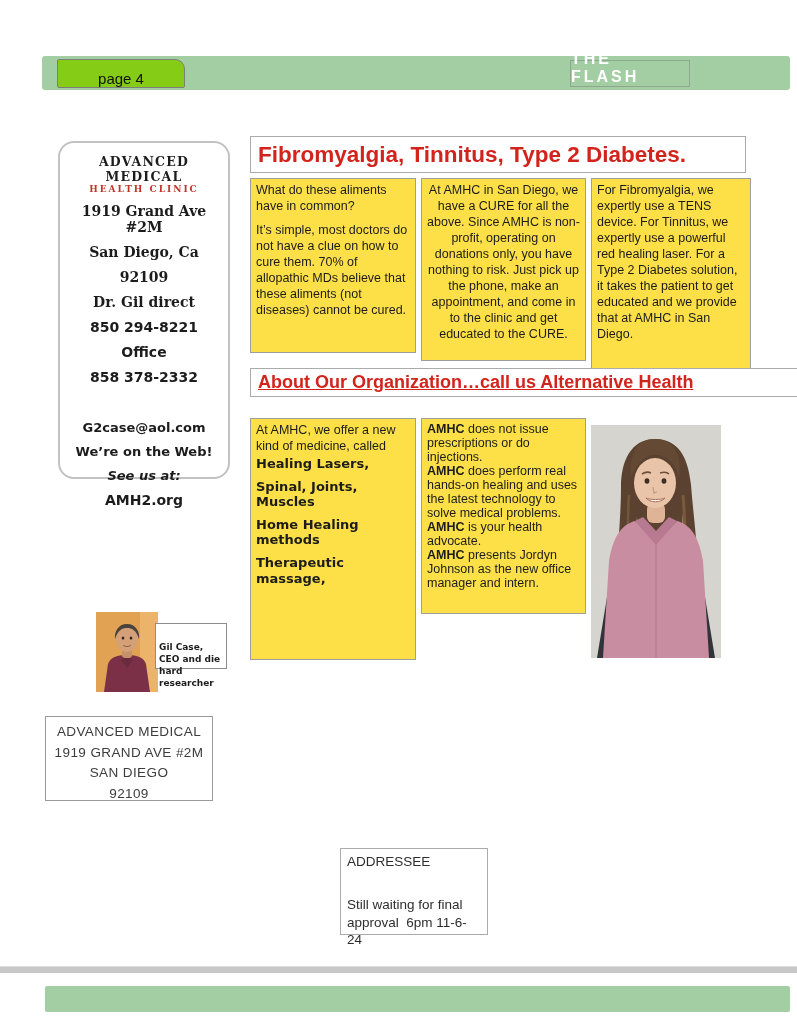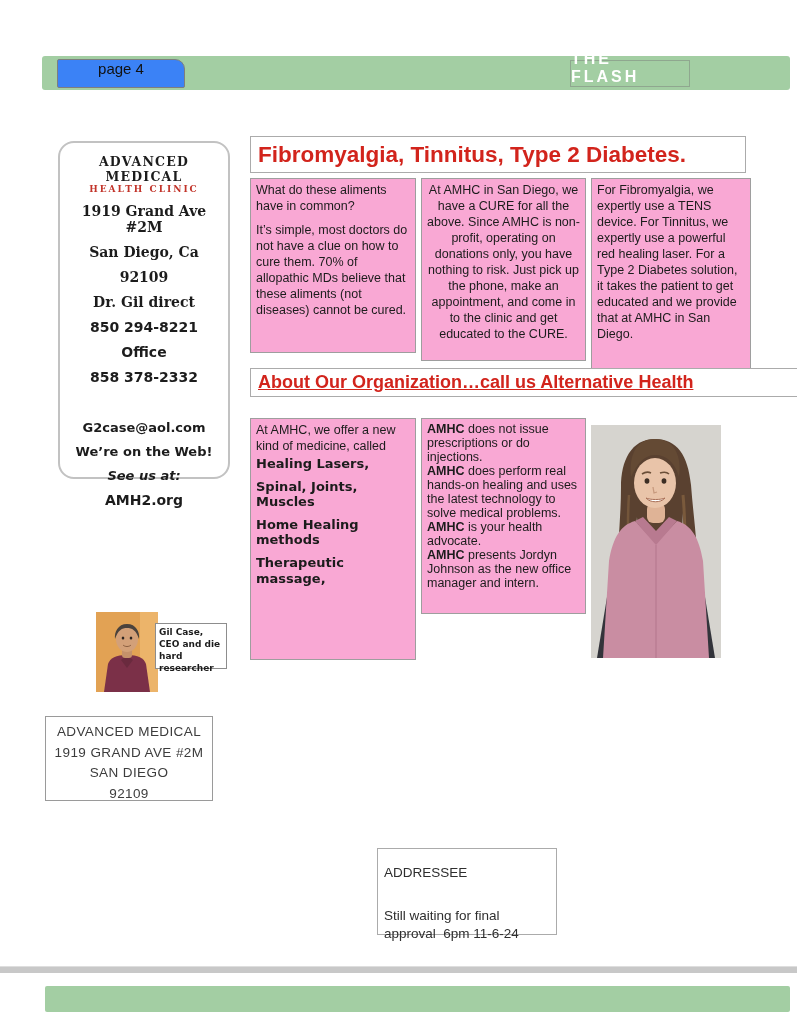--- a/index.html
+++ b/index.html
@@ -2,22 +2,22 @@
 <html><head>
 <meta charset="utf-8">
 <style>
   html,body{margin:0;padding:0;background:#fff;}
   body{width:797px;height:1024px;position:relative;overflow:hidden;
        font-family:"Liberation Sans",sans-serif;color:#1c1c1c;}
   .abs{position:absolute;box-sizing:border-box;}
 
   
   .hdr-bar{left:42px;top:56px;width:748px;height:34px;background:#a3cea3;border-radius:3px;}
-  .page-tab{left:57px;top:59px;width:128px;height:29px;background:#3b82f6;border:1px solid #7e7e7e;
-            border-radius:2px 10px 2px 2px;display:flex;align-items:flex-start;justify-content:center;
+  .page-tab{left:57px;top:59px;width:128px;height:29px;background:#84cc16;border:1px solid #7e7e7e;
+            border-radius:2px 10px 2px 2px;display:flex;align-items:flex-end;justify-content:center;
             font-size:15px;color:#111;}
   .masthead{left:570px;top:60px;width:120px;height:27px;border:1px solid #8fa78f;
             display:flex;align-items:flex-end;justify-content:center;color:#fff;font-weight:bold;
             font-size:16px;letter-spacing:3px;word-spacing:5px;}
 
   
   .card{left:58px;top:141px;width:172px;height:338px;border:2px solid #c2c2c2;border-radius:16px;
         background:#fff;text-align:center;padding:11px 4px;}
   .card .serif{font-family:"DejaVu Serif",serif;font-weight:bold;}
   .card .org{font-size:12.5px;letter-spacing:1.2px;}
@@ -27,48 +27,48 @@
   .card .gap{height:21px;}
   .card .sm{font-size:13px;}
 
   
   .headline{border:1px solid #ababab;background:#fff;color:#d2241c;font-weight:bold;
             display:flex;align-items:center;padding-left:7px;}
   .h1box{left:250px;top:136px;width:496px;height:37px;font-size:22.5px;}
   .h2box{left:250px;top:368px;width:588px;height:29px;font-size:18px;text-decoration:underline;}
 
   
-  .col{border:1px solid #9e9e9e;background:#f9a8d4;padding:3px 5px;font-size:12.5px;
+  .col{border:1px solid #9e9e9e;background:#fde047;padding:3px 5px;font-size:12.5px;
        line-height:1.28;overflow:hidden;}
   .c1a{left:250px;top:178px;width:166px;height:175px;}
   .c2a{left:421px;top:178px;width:165px;height:183px;text-align:center;}
   .c3a{left:591px;top:178px;width:160px;height:191px;}
   .col p{margin:0 0 8px;}
   .col p:last-child{margin-bottom:0;}
 
   .c1b{left:250px;top:418px;width:166px;height:242px;}
   .c2b{left:421px;top:418px;width:165px;height:196px;line-height:1.12;}
   .c2b p{margin:0;}
   .energy{font-family:"DejaVu Serif",serif;font-weight:bold;color:#c22c20;font-size:14.5px;
           margin:5px 0 2px;padding-left:12px;}
   .bold-item{font-family:"DejaVu Sans",sans-serif;font-weight:bold;font-size:13px;
              line-height:1.2;margin-bottom:7px;}
 
   
   .photo-jordyn{left:591px;top:425px;width:130px;height:233px;}
   .photo-gil{left:96px;top:612px;width:62px;height:80px;}
   .ceo-caption{left:155px;top:623px;width:72px;height:46px;border:1px solid #8d8d8d;background:#fff;
                font-family:"DejaVu Sans",sans-serif;font-weight:bold;font-size:9px;line-height:1.35;
-               padding:2px 3px;}
+               padding:17px 3px;}
 
   
   .mailing{left:45px;top:716px;width:168px;height:85px;border:1px solid #9a9a9a;text-align:center;
            font-size:13.5px;line-height:1.52;color:#3d3d3d;padding-top:5px;letter-spacing:.4px;}
-  .addressee{left:340px;top:848px;width:180px;height:87px;border:1px solid #ababab;
-             font-size:13.5px;color:#2e2e2e;padding:16px 6px;margin-left:37px;}
+  .addressee{left:340px;top:848px;width:148px;height:87px;border:1px solid #ababab;
+             font-size:13.5px;color:#2e2e2e;padding:5px 6px;}
   .addressee .note{margin-top:27px;white-space:pre-wrap;line-height:1.3;}
 
   
   .rule{left:0;top:966px;width:797px;height:7px;background:#c8c8c8;border-top:1px solid #dedede;}
   .ftr-bar{left:45px;top:986px;width:745px;height:26px;background:#a3cea3;border-radius:2px;}
 </style>
 </head>
 <body>
 
 <div class="abs hdr-bar"></div>

